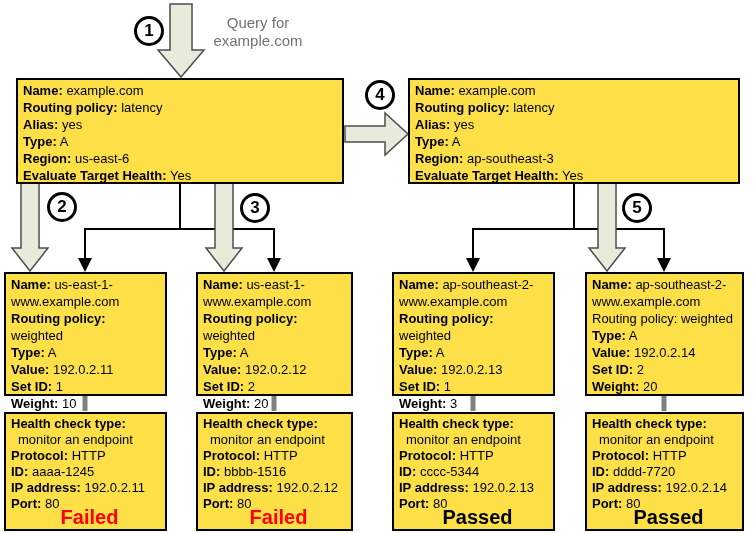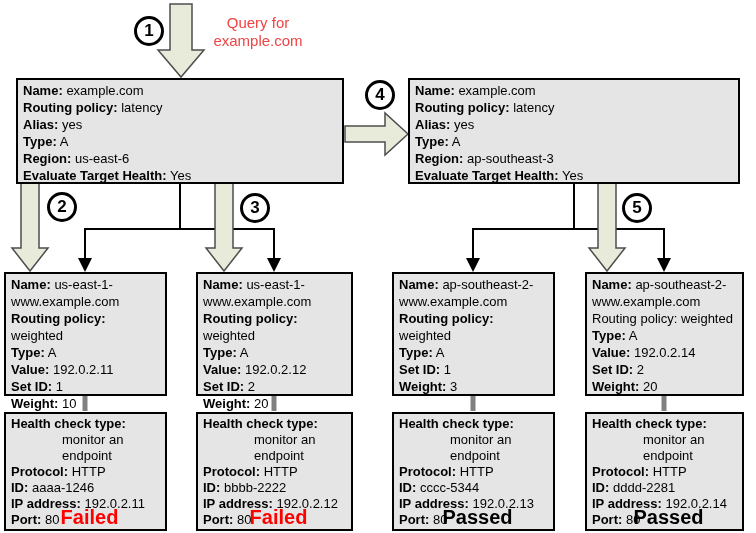--- a/index.html
+++ b/index.html
@@ -1,30 +1,30 @@
 <!DOCTYPE html>
 <html><head>
 <meta charset="utf-8">
 <style>
   * { margin:0; padding:0; box-sizing:border-box; }
   html,body { background:#ffffff; }
   body { font-family:"Liberation Sans", sans-serif; color:#000; }
   .canvas { position:relative; width:756px; height:533px; background:#fff; overflow:hidden; }
   .overlay { position:absolute; left:0; top:0; pointer-events:none; }
   .query-label { position:absolute; left:193px; top:14px; width:130px; text-align:center;
-                 font-size:15px; line-height:18px; color:#ef4444; }
+                 font-size:15px; line-height:18px; color:#737373; }
   .step-circle { position:absolute; width:30px; height:30px; border:3px solid #000; border-radius:50%;
                  background:#fff; display:flex; align-items:center; justify-content:center;
                  font-weight:bold; font-size:17px; }
-  .box { position:absolute; background:#e5e5e5; border:2px solid #000; padding:2px 5px;
+  .box { position:absolute; background:#fde047; border:2px solid #000; padding:2px 5px;
          font-size:13px; line-height:17px; }
   .box .lbl { font-weight:bold; }
   .box .lbl.plain { font-weight:normal; }
   .health-box { line-height:16px; }
-  .health-box .indent { padding-left:7px;margin-left:44px; }
+  .health-box .indent { padding-left:7px; }
   .status { position:absolute; left:8px; right:0; bottom:1px; text-align:center;
             font-weight:bold; font-size:20px; line-height:22px; }
 </style>
 </head>
 <body>
 
 <div class="canvas">
 
   <svg class="overlay" width="756" height="533" viewBox="0 0 756 533">
 
@@ -98,66 +98,67 @@
     <div class="line"><span class="lbl">Type:</span> <span>A</span></div>
     <div class="line"><span class="lbl">Value:</span> <span>192.0.2.12</span></div>
     <div class="line"><span class="lbl">Set ID:</span> <span>2</span></div>
     <div class="line"><span class="lbl">Weight:</span> <span>20</span></div>
   </div>
 
   <div class="box" style="left:392px;top:272px;width:163px;height:124px;">
     <div class="line"><span class="lbl">Name:</span> <span>ap-southeast-2-www.example.com</span></div>
     <div class="line"><span class="lbl">Routing policy:</span> <span>weighted</span></div>
     <div class="line"><span class="lbl">Type:</span> <span>A</span></div>
+    <div class="line"><span class="lbl">Value:</span> <span>192.0.2.13</span></div>
     <div class="line"><span class="lbl">Set ID:</span> <span>1</span></div>
     <div class="line"><span class="lbl">Weight:</span> <span>3</span></div>
   </div>
 
   <div class="box" style="left:585px;top:272px;width:159px;height:124px;">
     <div class="line"><span class="lbl">Name:</span> <span>ap-southeast-2-www.example.com</span></div>
     <div class="line"><span class="lbl plain">Routing policy:</span> <span>weighted</span></div>
     <div class="line"><span class="lbl">Type:</span> <span>A</span></div>
     <div class="line"><span class="lbl">Value:</span> <span>192.0.2.14</span></div>
     <div class="line"><span class="lbl">Set ID:</span> <span>2</span></div>
     <div class="line"><span class="lbl">Weight:</span> <span>20</span></div>
   </div>
 
   <div class="box health-box" style="left:4px;top:412px;width:163px;height:119px;">
     <div class="line"><span class="lbl">Health check type:</span><span></span></div>
     <div class="line indent"><span class="lbl"></span><span>monitor an endpoint</span></div>
     <div class="line"><span class="lbl">Protocol:</span> <span>HTTP</span></div>
-    <div class="line"><span class="lbl">ID:</span> <span>aaaa-1246</span></div>
+    <div class="line"><span class="lbl">ID:</span> <span>aaaa-1245</span></div>
     <div class="line"><span class="lbl">IP address:</span> <span>192.0.2.11</span></div>
     <div class="line"><span class="lbl">Port:</span> <span>80</span></div>
     <div class="status" style="color: rgb(255, 0, 0);">Failed</div>
   </div>
 
   <div class="box health-box" style="left:196px;top:412px;width:157px;height:119px;">
     <div class="line"><span class="lbl">Health check type:</span><span></span></div>
     <div class="line indent"><span class="lbl"></span><span>monitor an endpoint</span></div>
     <div class="line"><span class="lbl">Protocol:</span> <span>HTTP</span></div>
-    <div class="line"><span class="lbl">ID:</span> <span>bbbb-2222</span></div>
+    <div class="line"><span class="lbl">ID:</span> <span>bbbb-1516</span></div>
     <div class="line"><span class="lbl">IP address:</span> <span>192.0.2.12</span></div>
     <div class="line"><span class="lbl">Port:</span> <span>80</span></div>
     <div class="status" style="color: rgb(255, 0, 0);">Failed</div>
   </div>
 
   <div class="box health-box" style="left:392px;top:412px;width:163px;height:119px;">
     <div class="line"><span class="lbl">Health check type:</span><span></span></div>
     <div class="line indent"><span class="lbl"></span><span>monitor an endpoint</span></div>
     <div class="line"><span class="lbl">Protocol:</span> <span>HTTP</span></div>
     <div class="line"><span class="lbl">ID:</span> <span>cccc-5344</span></div>
     <div class="line"><span class="lbl">IP address:</span> <span>192.0.2.13</span></div>
     <div class="line"><span class="lbl">Port:</span> <span>80</span></div>
     <div class="status" style="color: rgb(0, 0, 0);">Passed</div>
   </div>
 
   <div class="box health-box" style="left:585px;top:412px;width:159px;height:119px;">
     <div class="line"><span class="lbl">Health check type:</span><span></span></div>
     <div class="line indent"><span class="lbl"></span><span>monitor an endpoint</span></div>
     <div class="line"><span class="lbl">Protocol:</span> <span>HTTP</span></div>
-    <div class="line"><span class="lbl">ID:</span> <span>dddd-2281</span></div>
+    <div class="line"><span class="lbl">ID:</span> <span>dddd-7720</span></div>
     <div class="line"><span class="lbl">IP address:</span> <span>192.0.2.14</span></div>
     <div class="line"><span class="lbl">Port:</span> <span>80</span></div>
     <div class="status" style="color: rgb(0, 0, 0);">Passed</div>
   </div>
 
 </div>
 
 </body></html>

